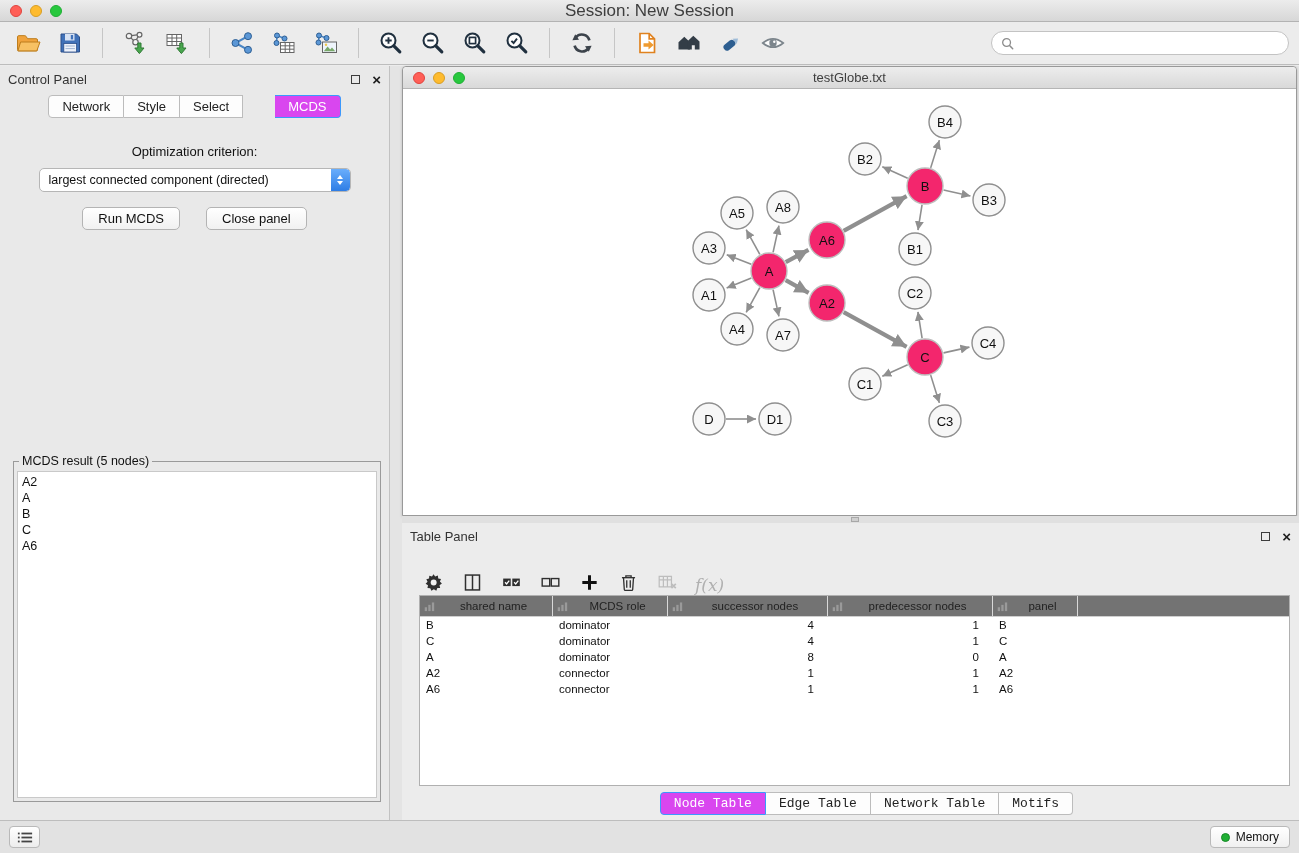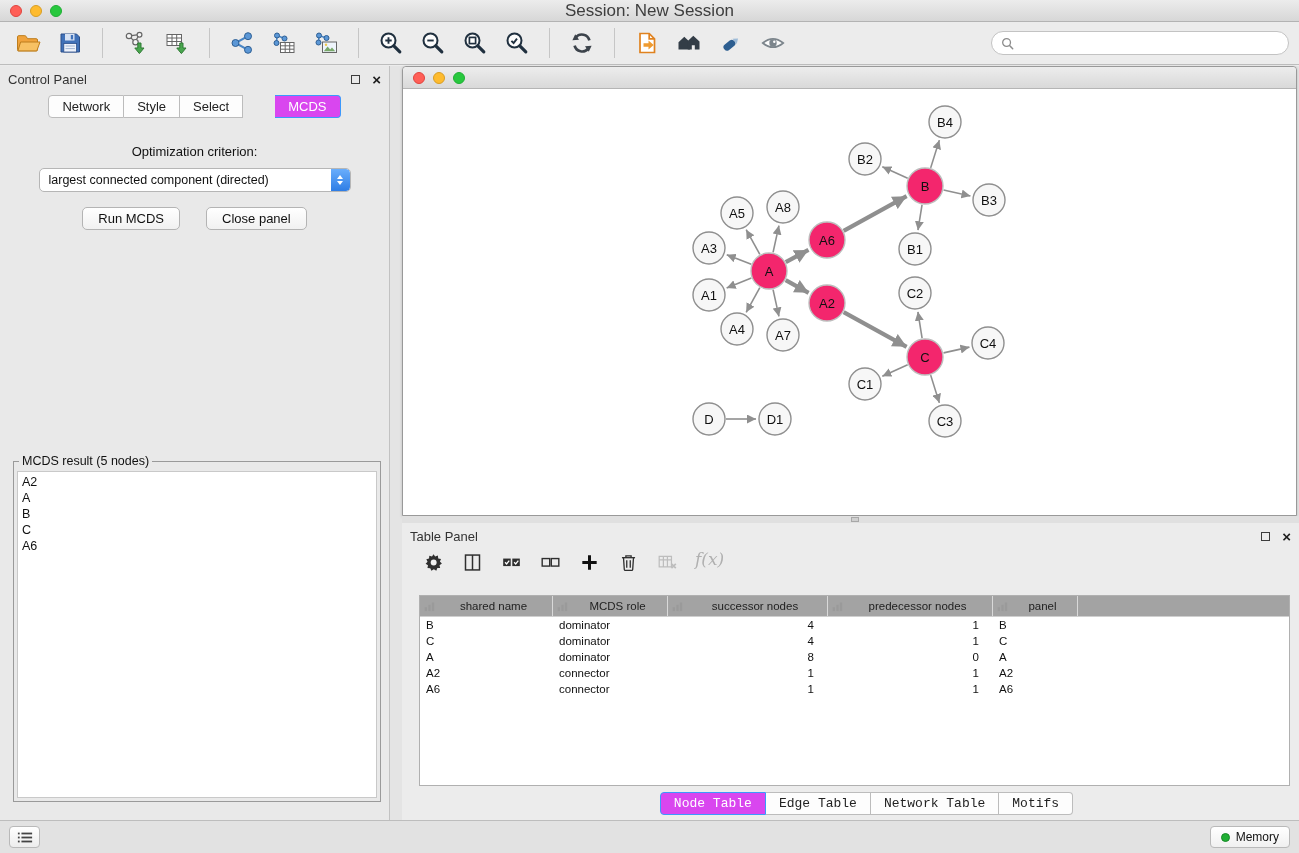--- a/index.html
+++ b/index.html
@@ -63,26 +63,26 @@
   .network-window{height:450px;margin:0 2px 0 0;border:1px solid #999;background:#fff;display:flex;flex-direction:column;border-radius:4px 4px 0 0;box-shadow:0 1px 3px rgba(0,0,0,0.18);flex:none;}
   .nw-titlebar{height:22px;background:linear-gradient(#ededed,#d9d9d9);border-bottom:1px solid #b5b5b5;display:flex;align-items:center;position:relative;border-radius:4px 4px 0 0;}
   .nw-title{position:absolute;left:0;right:0;text-align:center;font-size:13px;color:#3e3e3e;}
   .nw-canvas{flex:1;position:relative;background:#fff;overflow:hidden;}
   #network-svg{width:100%;height:100%;display:block;}
   .h-splitter{height:7px;background:#e0e0e0;position:relative;cursor:row-resize;flex:none;}
   .grip{position:absolute;left:50%;top:1px;width:8px;height:5px;background:#cfcfcf;border:1px solid #a8a8a8;}
 
   
   .table-panel{flex:1;background:#ececec;display:flex;flex-direction:column;min-height:0;}
-  .tp-toolbar{height:46px;display:flex;align-items:flex-start;padding:0 0 0 18px;gap:13px;flex:none;}
+  .tp-toolbar{height:46px;display:flex;align-items:flex-end;padding:0 0 0 18px;gap:13px;flex:none;}
   .tp-btn{width:26px;height:26px;border:none;background:none;display:flex;align-items:center;justify-content:center;cursor:pointer;padding:0;}
   .tp-btn svg{width:21px;height:21px;display:block;}
   .tb-fx{font-family:"DejaVu Serif",serif;font-style:italic;font-size:17px;color:#b0b0b0;border:none;background:none;cursor:default;padding:0 2px;}
   .tp-table{margin:0 9px 0 17px;background:#fff;border:1px solid #b0b0b0;flex:1;overflow:hidden;display:flex;flex-direction:column;min-height:0;}
-  .tp-head{display:flex;background:#a3a3a3;border-bottom:1px solid #cfcfcf;height:21px;flex:none;}
+  .tp-head{display:flex;background:#737373;border-bottom:1px solid #cfcfcf;height:21px;flex:none;}
   .tp-hcell{display:flex;align-items:center;gap:4px;padding:0 4px;border-right:1px solid #d9d9d9;font-size:11.5px;color:#222;flex:none;cursor:pointer;}
   .tp-hlabel{flex:1;text-align:center;white-space:nowrap;overflow:hidden;}
   .sort-ic svg{width:11px;height:11px;display:block;}
   .tp-body{flex:1;overflow:auto;}
   .tp-row{display:flex;height:16px;align-items:center;cursor:default;}
   .tp-cell{font-size:11.5px;padding:0 6px;color:#111;white-space:nowrap;overflow:hidden;flex:none;}
   .tp-cell.num{text-align:right;padding-right:14px;}
   .tp-tabbar{height:34px;display:flex;align-items:center;justify-content:center;flex:none;font-family:Liberation Mono, monospace;}
 
   
@@ -333,20 +333,21 @@
 
     <section class="right-col">
 
       <div class="network-window">
         <div class="nw-titlebar">
           <div class="traffic">
             <span class="dot red"></span>
             <span class="dot yellow"></span>
             <span class="dot green"></span>
           </div>
+          <div class="nw-title">testGlobe.txt</div>
         </div>
         <div class="nw-canvas">
           <svg id="network-svg">
               <defs>
                 <marker id="arrow-thin" viewBox="0 0 10 10" refX="10" refY="5" markerWidth="9" markerHeight="9" orient="auto" markerUnits="userSpaceOnUse">
                   <path d="M0 0 L10 5 L0 10 Z" fill="#8f8f8f"></path>
                 </marker>
                 <marker id="arrow-thick" viewBox="0 0 10 10" refX="10" refY="5" markerWidth="14" markerHeight="14" orient="auto" markerUnits="userSpaceOnUse">
                   <path d="M0 0 L10 5 L0 10 Z" fill="#8f8f8f"></path>
                 </marker>

